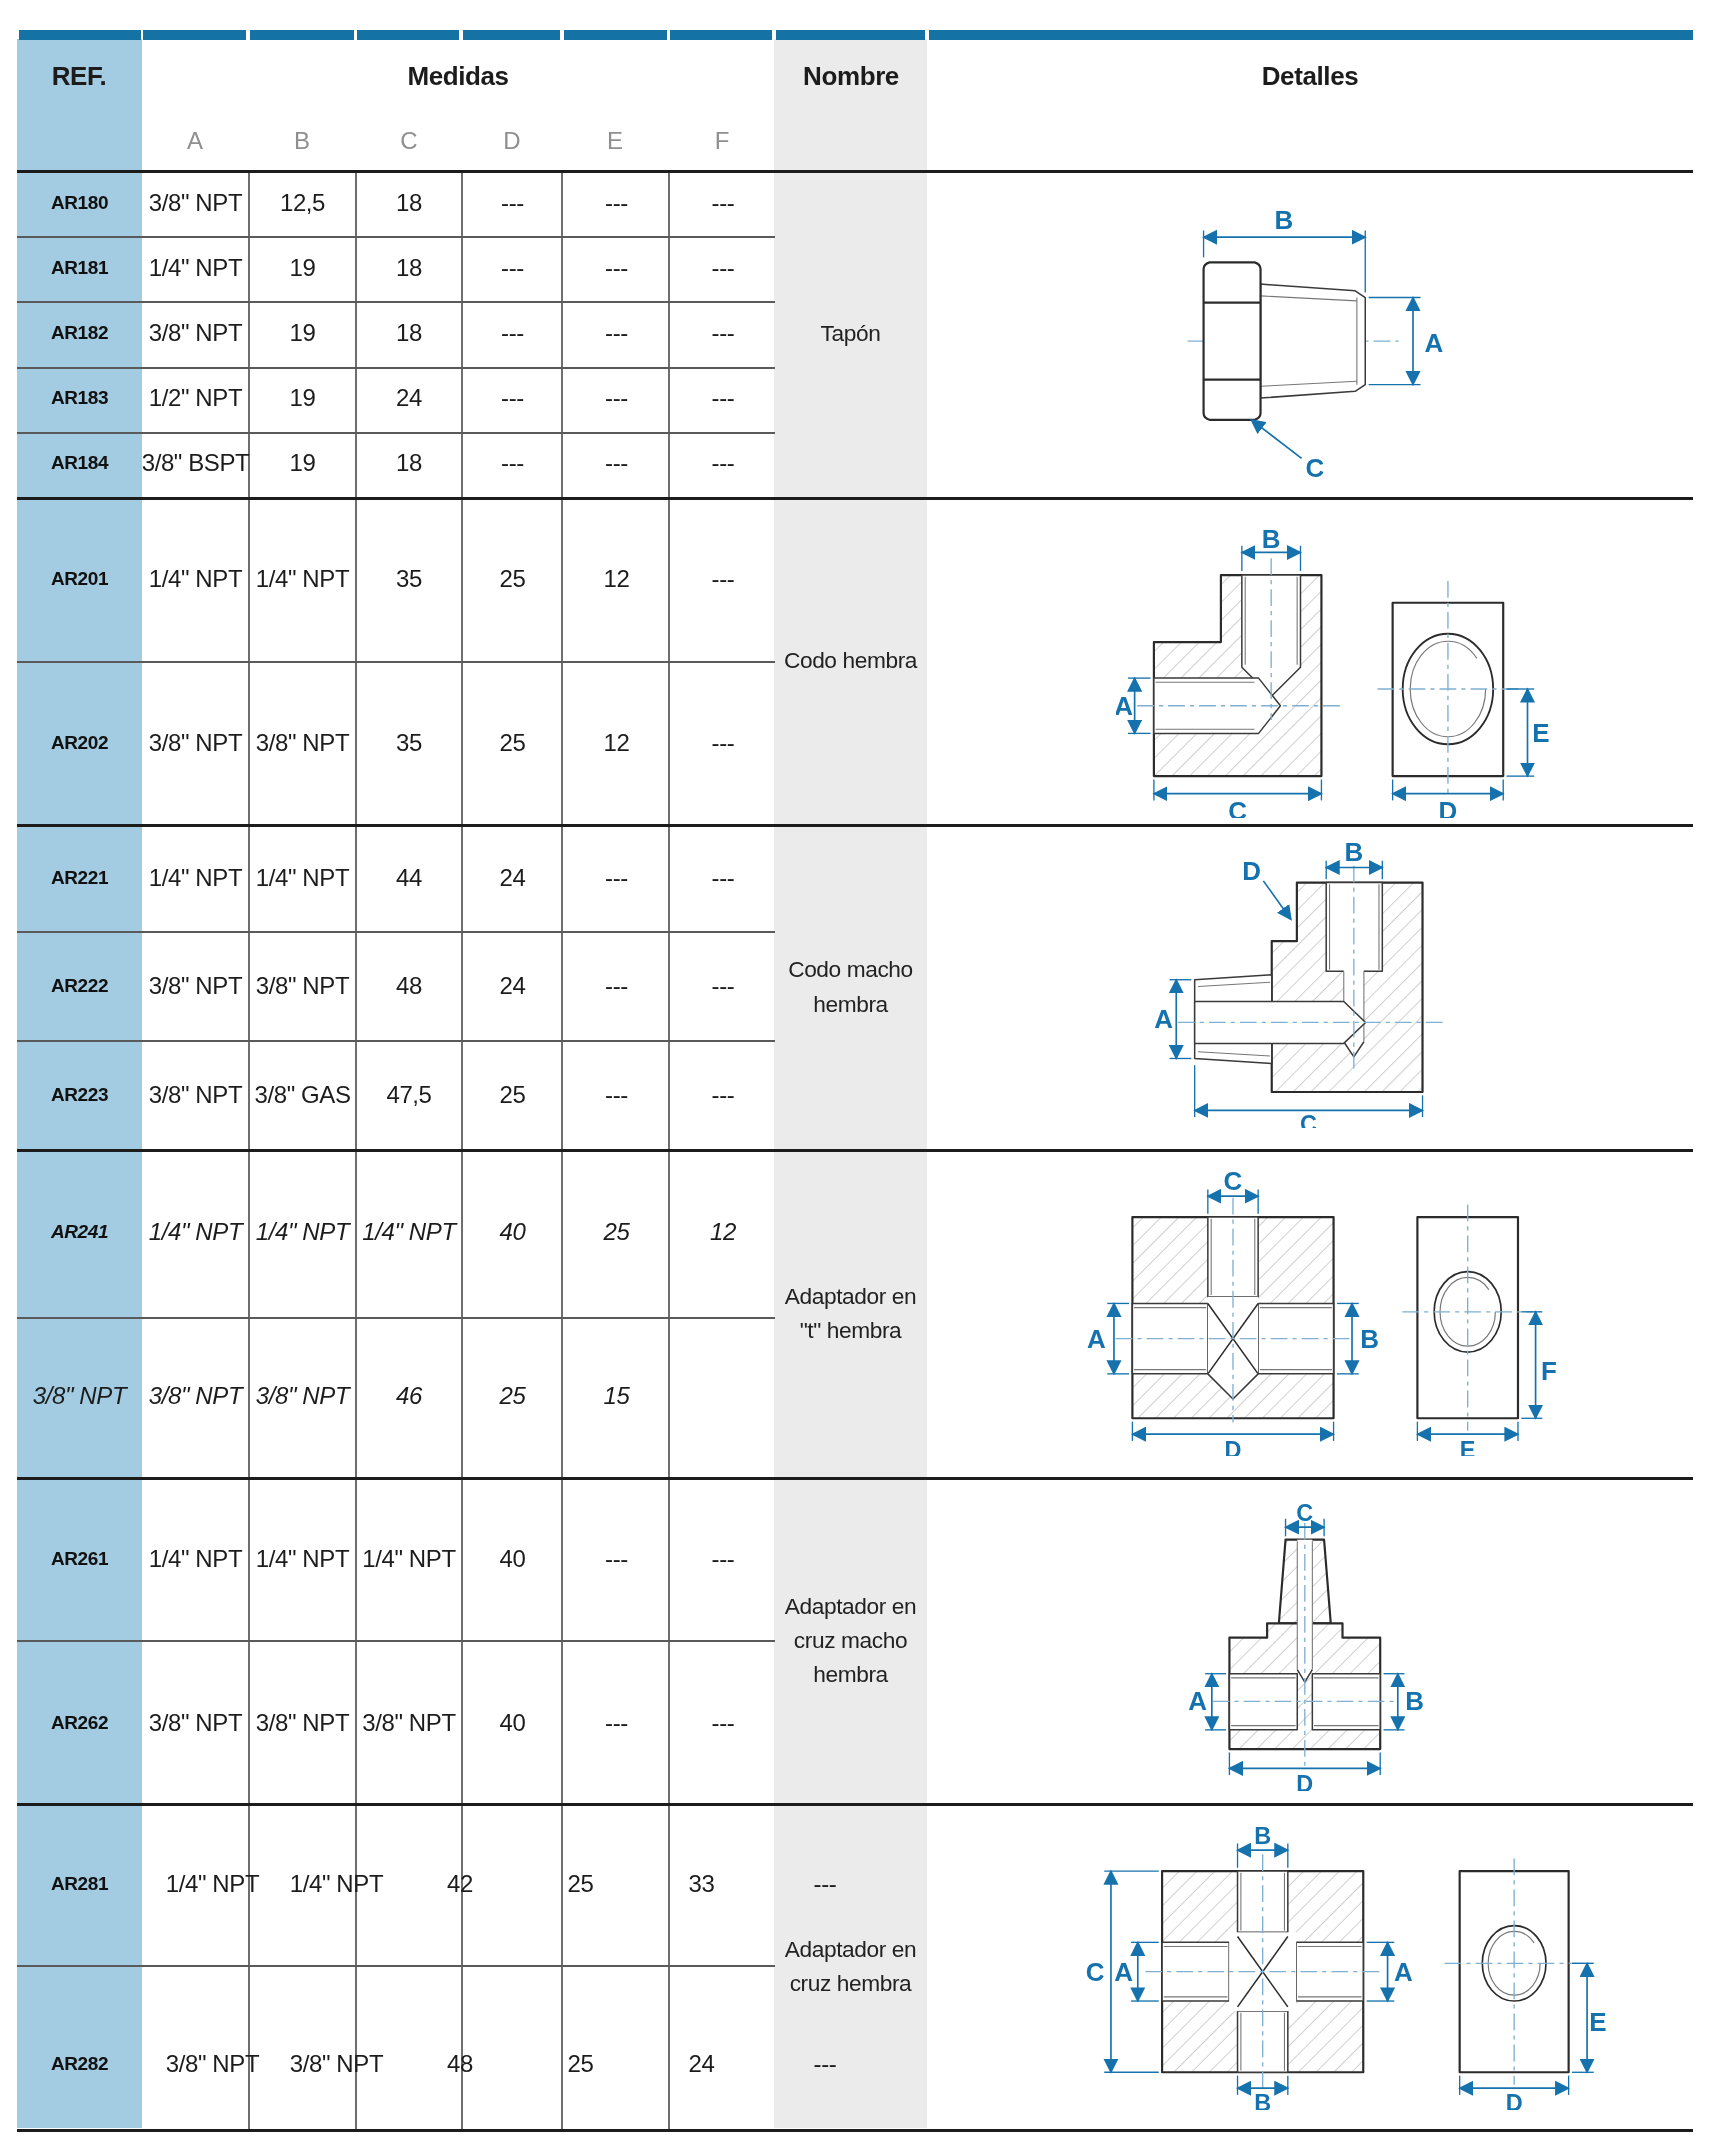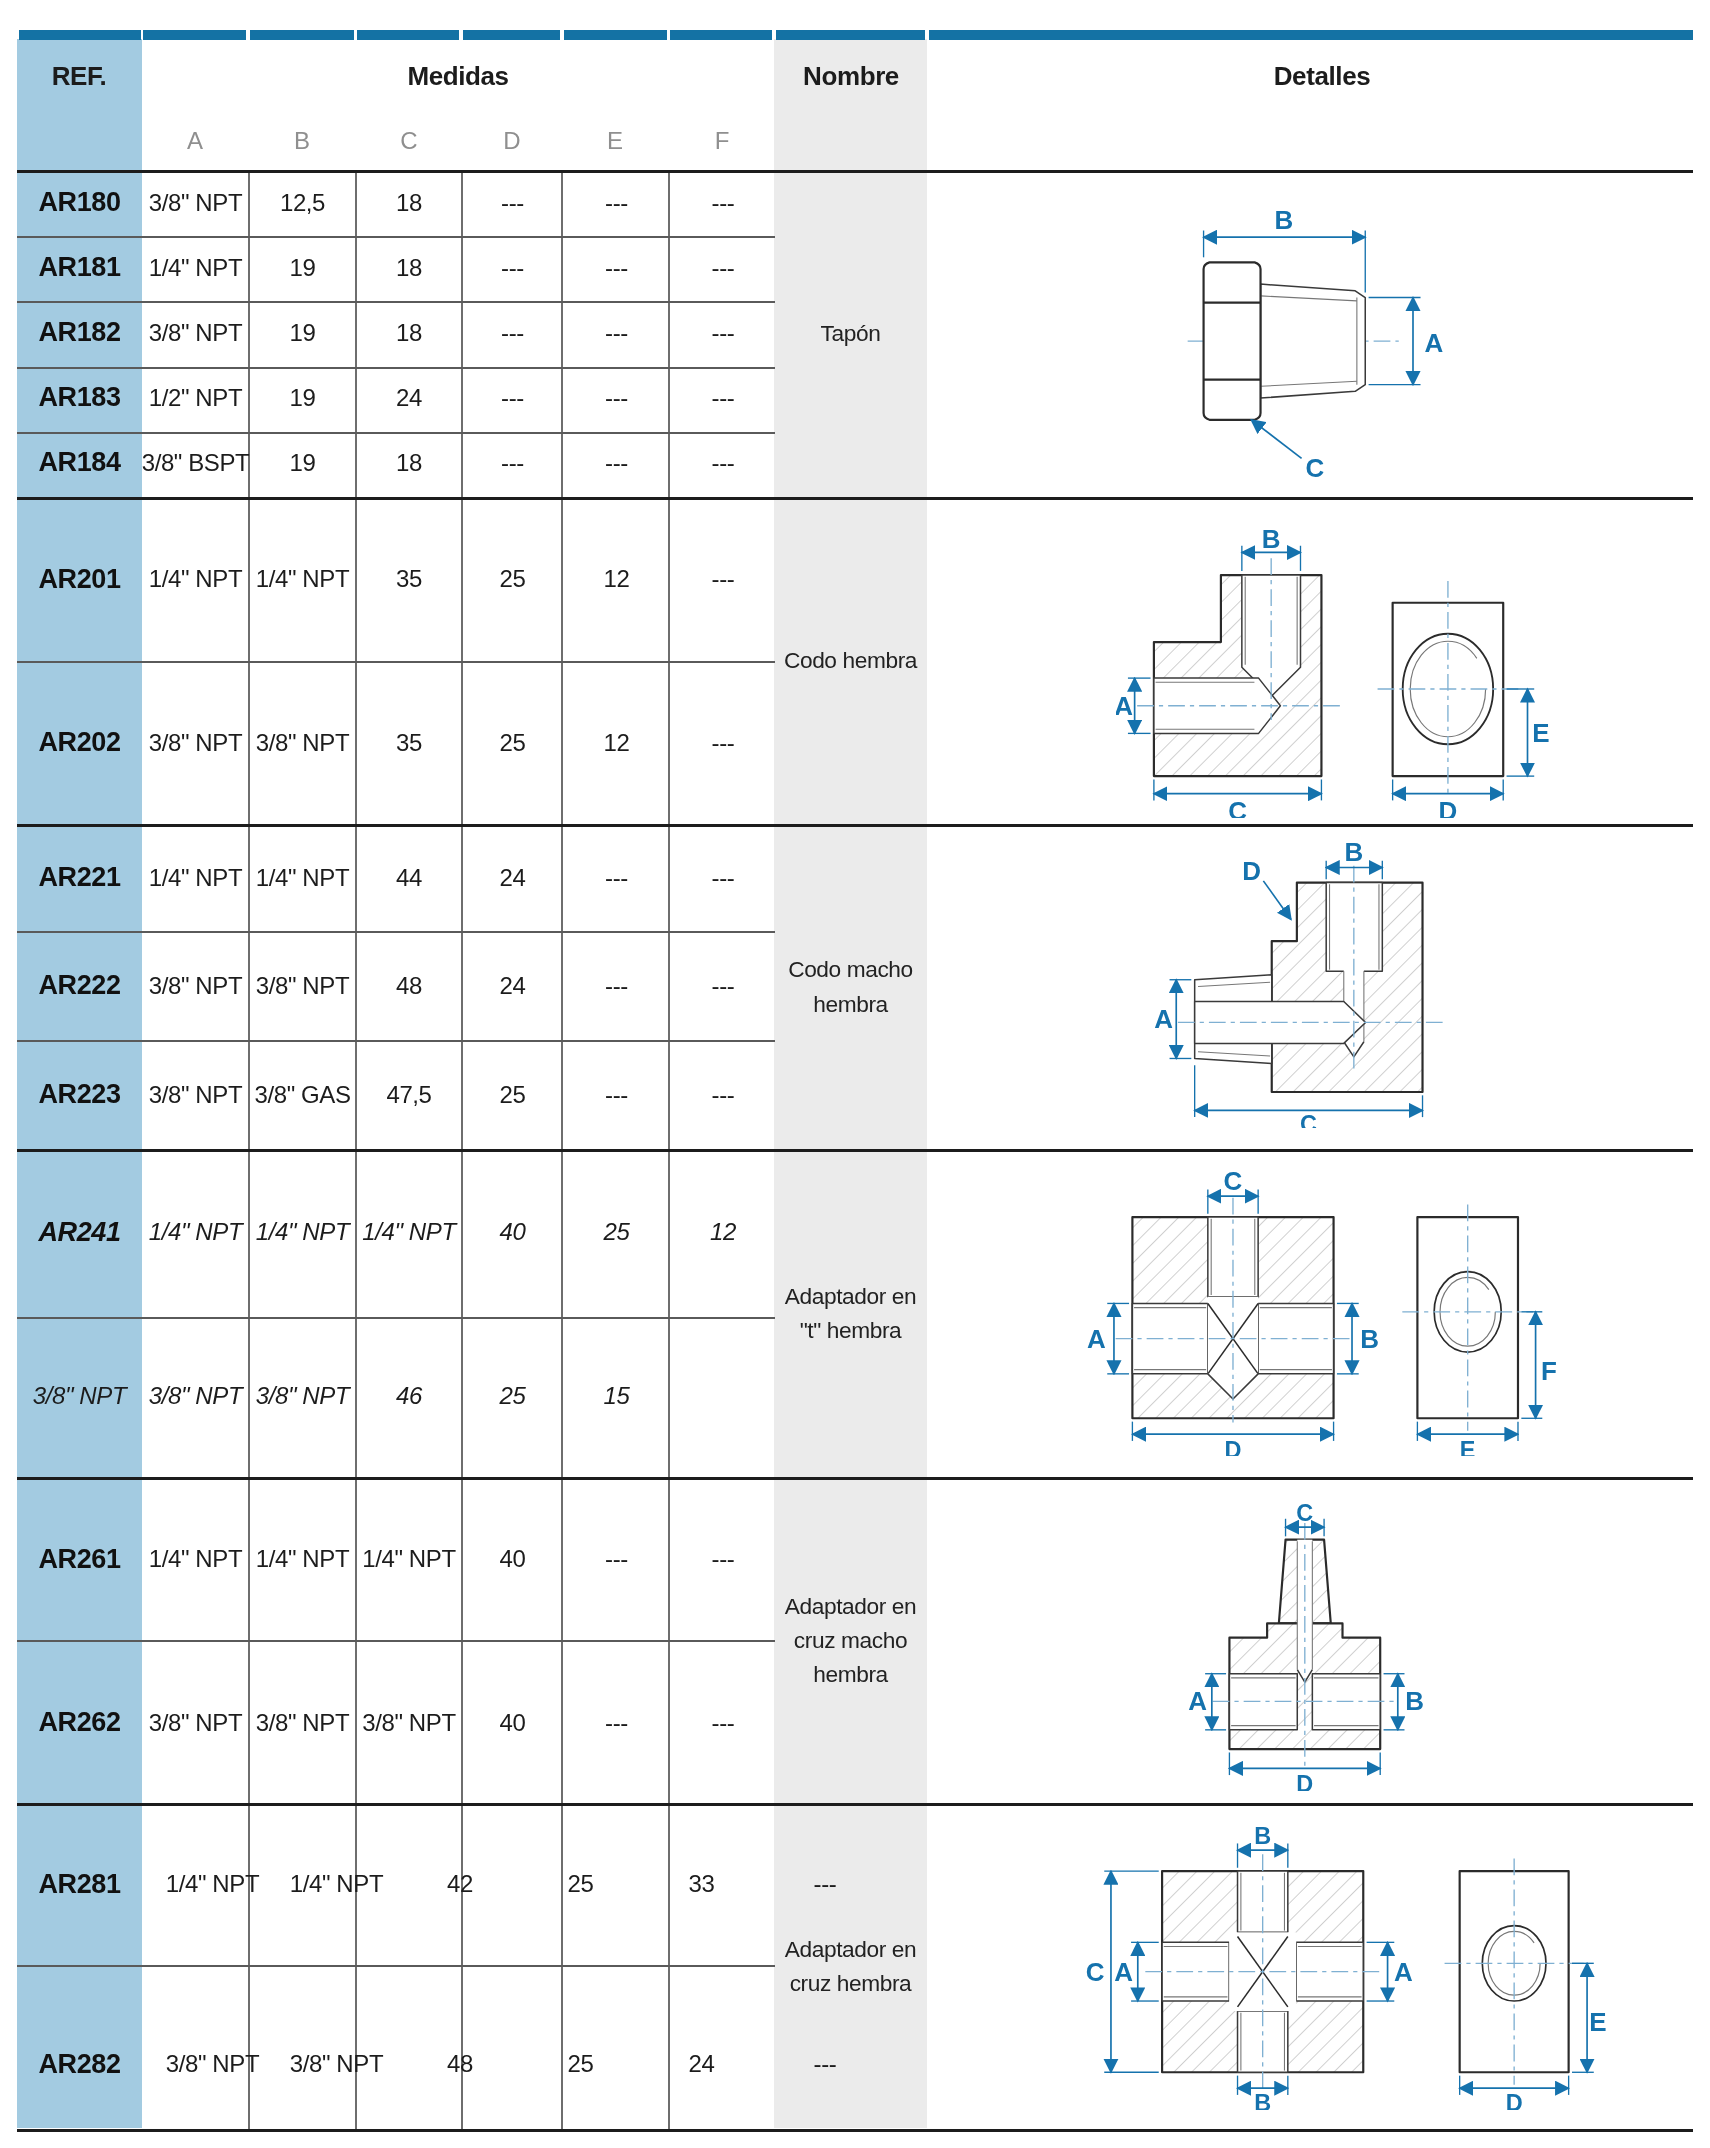--- a/index.html
+++ b/index.html
@@ -15,21 +15,21 @@
   .h-label{font-weight:bold;font-size:26px;letter-spacing:-0.4px;transform:translate(-50%,-50%);white-space:nowrap;}
   .col-letter{font-size:24px;color:#8f8f8f;letter-spacing:0;transform:translate(-50%,-50%);font-weight:normal;}
   
   .thick{left:17px;width:1676px;height:3.4px;background:#1c1c1c;}
   
   .thin-h{left:17px;width:758px;height:1.7px;background:#5a5a5a;}
   .vline{top:172px;width:1.7px;height:1957px;background:#6e6e6e;}
   
   .grid{display:grid;grid-template-columns:125px 107px 107px 106px 101px 107px 106px;left:17px;width:758px;}
   .td{display:flex;align-items:center;justify-content:center;font-size:24px;letter-spacing:-0.4px;white-space:nowrap;}
-  .td.ref{font-weight:bold;font-size:27px;color:#111;}
+  .td.ref{font-weight:bold;font-size:19px;color:#111;}
   
   .gname{left:774px;width:153px;display:flex;flex-direction:column;align-items:center;justify-content:center;
          font-size:22.7px;color:#222;line-height:1.5;letter-spacing:-0.4px;text-align:center;}
   
   svg .outline{fill:none;stroke:#2b2b2b;stroke-width:2.6;stroke-linejoin:round;}
   svg .hatched{stroke:#2b2b2b;stroke-width:2.6;stroke-linejoin:round;}
   svg .white{fill:#ffffff;stroke:#3a3a3a;stroke-width:1.8;stroke-linejoin:round;}
   svg .thin{stroke:#777;stroke-width:1.3;fill:none;}
   svg .cl{stroke:#7fb0d2;stroke-width:1.6;fill:none;stroke-dasharray:20 6 5 6;}
   svg .dim{stroke:#1572ad;stroke-width:2;fill:none;}
@@ -51,21 +51,21 @@
   <div class="abs bar" style="left:357px;width:102px;"></div>
   <div class="abs bar" style="left:463px;width:97px;"></div>
   <div class="abs bar" style="left:564px;width:103px;"></div>
   <div class="abs bar" style="left:670px;width:102px;"></div>
   <div class="abs bar" style="left:776px;width:149px;"></div>
   <div class="abs bar" style="left:929px;width:764px;"></div>
 
   <div class="abs h-label" style="left:79px;top:76px;">REF.</div>
   <div class="abs h-label" style="left:458px;top:76px;">Medidas</div>
   <div class="abs h-label" style="left:851px;top:76px;">Nombre</div>
-  <div class="abs h-label" style="left:1310px;top:76px;margin-left:12px;">Detalles</div>
+  <div class="abs h-label" style="left:1310px;top:76px;">Detalles</div>
 
   <div class="abs col-letter" style="left:195px;top:141px;">A</div>
   <div class="abs col-letter" style="left:302px;top:141px;">B</div>
   <div class="abs col-letter" style="left:409px;top:141px;">C</div>
   <div class="abs col-letter" style="left:512px;top:141px;">D</div>
   <div class="abs col-letter" style="left:615px;top:141px;">E</div>
   <div class="abs col-letter" style="left:722px;top:141px;">F</div>
 
   <div class="abs vline" style="left:248px;"></div>
   <div class="abs vline" style="left:355px;"></div>

